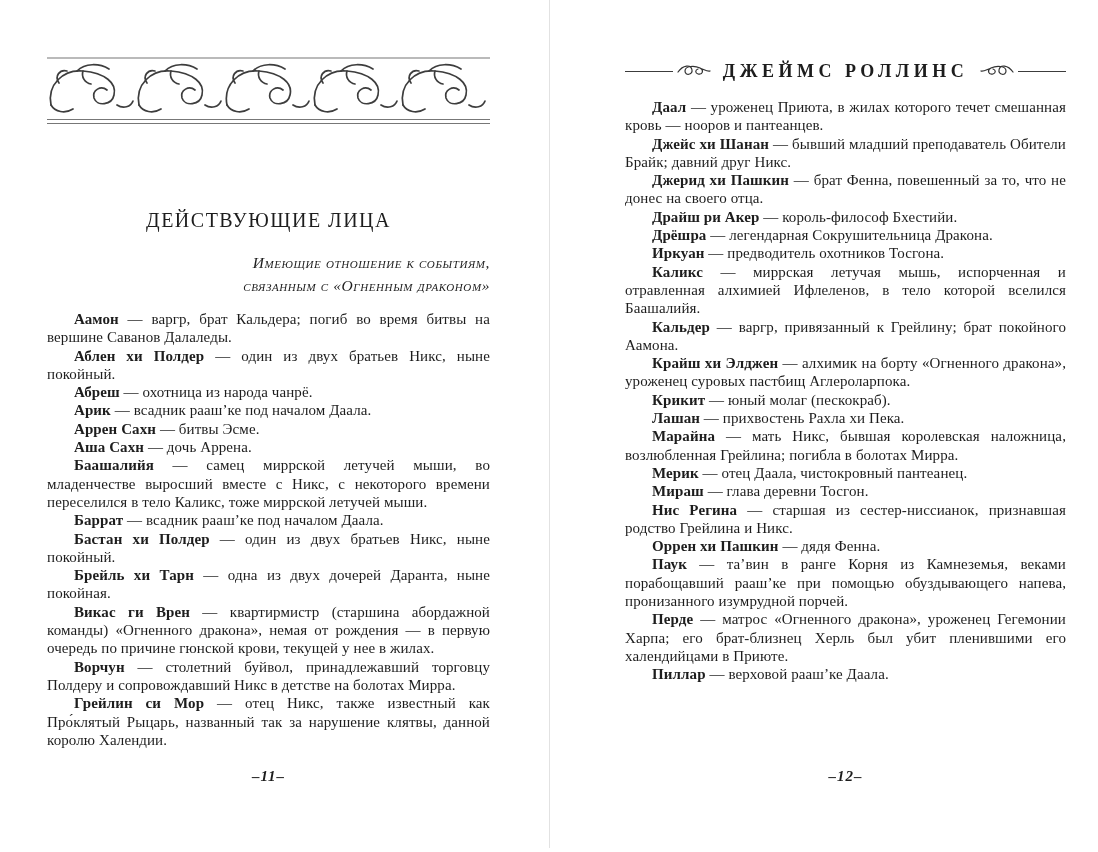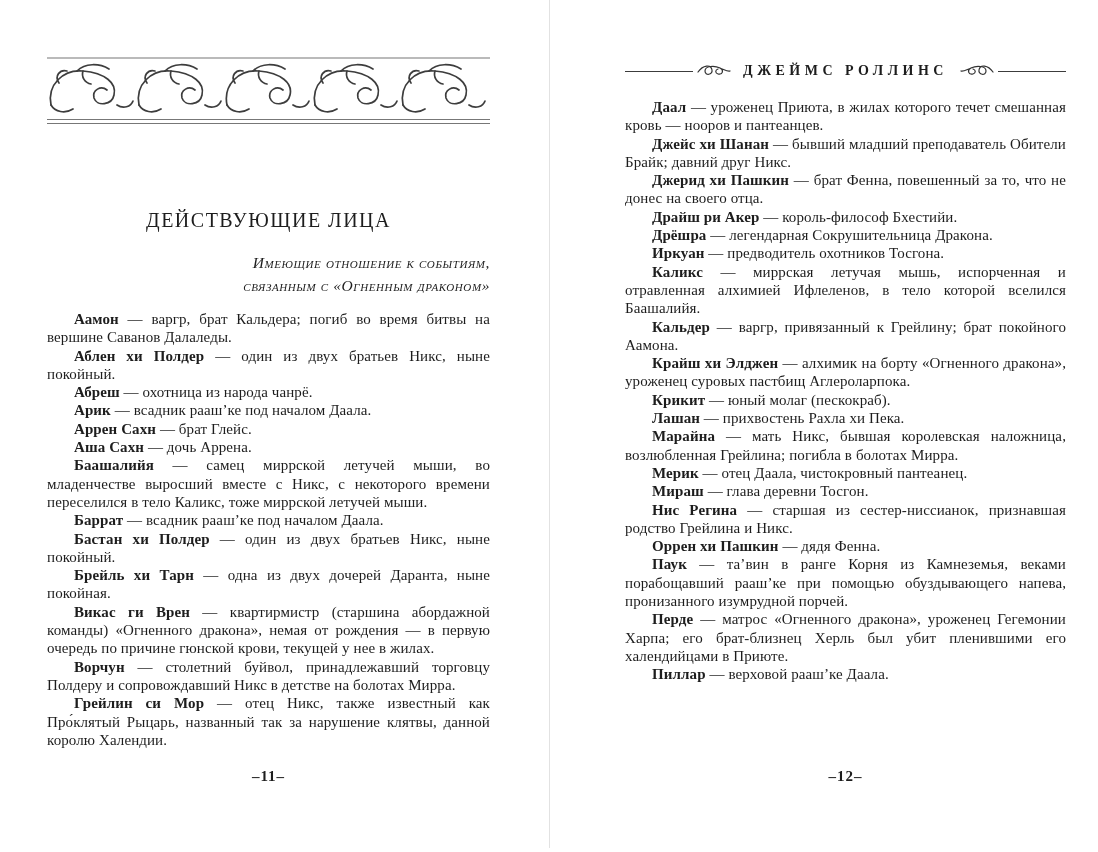--- a/index.html
+++ b/index.html
@@ -19,32 +19,32 @@
     font-size:20px; line-height:24px; font-weight:normal; letter-spacing:1.5px;
   }
   .subtitle {
     margin-top:19px; text-align:right;
     font-variant:small-caps; font-size:15.5px; line-height:23px; letter-spacing:0.6px;font-style:italic;
   }
   .subtitle span { display:block; }
 
   .running-head { display:flex; align-items:center; height:26px; margin-bottom:14px; }
   .rh-rule { flex:1; height:1px; background:#3c3c3c; }
-  .rh-text { font-weight:bold; font-size:14px; letter-spacing:4.5px; white-space:nowrap; margin:8px 8px; }
+  .rh-text { font-weight:bold; font-size:18px; letter-spacing:4.5px; white-space:nowrap; margin:8px 8px; }
   .fleuron { margin:0 4px; flex:0 0 auto; }
   .fleuron.right { transform:scaleX(-1); }
 
   .entries { margin-top:13px; font-size:15px; line-height:18.3px; letter-spacing:0.1px; }
   .page-right .entries { margin-top:12px; }
   .entry { margin:0; text-align:justify; text-indent:27px; }
   .entry-name { font-weight:bold; }
 
   .folio {
     position:absolute; top:768px; text-align:center;
-    font-weight:bold; font-size:15px; letter-spacing:1px;
+    font-weight:bold; font-size:15px; letter-spacing:1px;font-style:italic;
   }
   .page-left  .folio { left:47px; right:59px; }
   .page-right .folio { left:75px; right:32px; }
 </style>
 </head>
 <body>
 
 <div class="spread">
 
   <div class="page page-left">
@@ -80,21 +80,21 @@
     <div class="entries">
 
         <p class="entry"><b class="entry-name">Аамон</b> <span>— варгр, брат Кальдера; погиб во время битвы на вершине Саванов Далаледы.</span></p>
 
         <p class="entry"><b class="entry-name">Аблен хи Полдер</b> <span>— один из двух братьев Никс, ныне покойный.</span></p>
 
         <p class="entry"><b class="entry-name">Абреш</b> <span>— охотница из народа чанрё.</span></p>
 
         <p class="entry"><b class="entry-name">Арик</b> <span>— всадник рааш’ке под началом Даала.</span></p>
 
-        <p class="entry"><b class="entry-name">Аррен Сахн</b> <span>— брат Глейс.</span></p>
+        <p class="entry"><b class="entry-name">Аррен Сахн</b> <span>— битвы Эсме.</span></p>
 
         <p class="entry"><b class="entry-name">Аша Сахн</b> <span>— дочь Аррена.</span></p>
 
         <p class="entry"><b class="entry-name">Баашалийя</b> <span>— самец миррской летучей мыши, во младенчестве выросший вместе с Никс, с некоторого времени переселился в тело Каликс, тоже миррской летучей мыши.</span></p>
 
         <p class="entry"><b class="entry-name">Баррат</b> <span>— всадник рааш’ке под началом Даала.</span></p>
 
         <p class="entry"><b class="entry-name">Бастан хи Полдер</b> <span>— один из двух братьев Никс, ныне покойный.</span></p>
 
         <p class="entry"><b class="entry-name">Брейль хи Тарн</b> <span>— одна из двух дочерей Даранта, ныне покойная.</span></p>

